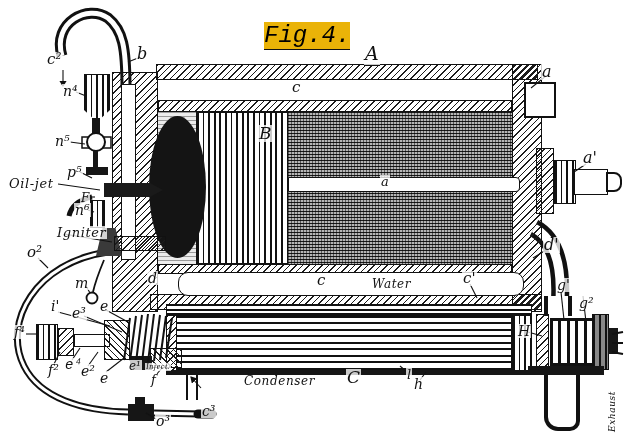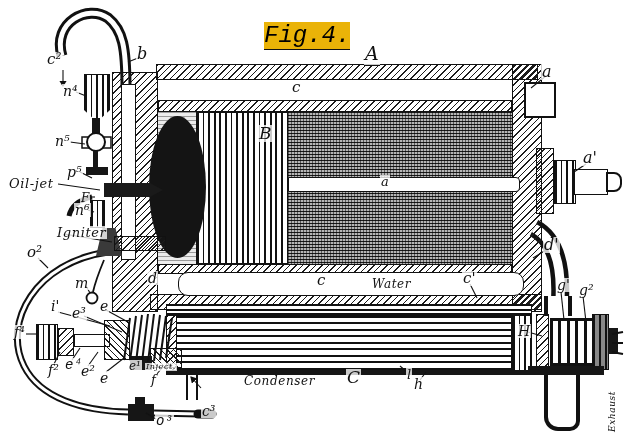--- a/index.html
+++ b/index.html
@@ -191,33 +191,33 @@
       <span class="lbl" style="left: 147px; top: 271px; font-size: 14px;">d</span>
       <span class="lbl" style="left: 50px; top: 299px; font-size: 14px;">i'</span>
       <span class="lbl" style="left: 71px; top: 306px; font-size: 14px;">e³</span>
       <span class="lbl" style="left: 99px; top: 299px; font-size: 14px;">e</span>
       <span class="lbl" style="left: 13px; top: 325px; font-size: 14px;">f⁴</span>
       <span class="lbl" style="left: 47px; top: 363px; font-size: 14px;">f²</span>
       <span class="lbl" style="left: 64px; top: 358px; font-size: 14px; font-family: Liberation Mono, monospace;">e⁴</span>
       <span class="lbl" style="left: 80px; top: 364px; font-size: 14px;">e²</span>
       <span class="lbl" style="left: 99px; top: 371px; font-size: 14px;">e</span>
       <span class="lbl" style="left: 128px; top: 360px; font-size: 12px;">e¹</span>
-      <span class="lbl script" style="left: 145px; top: 363px; font-size: 8px;">Inject.</span>
+      <span class="lbl script" style="left: 145px; top: 363px; font-size: 8px; font-family: Liberation Serif, serif;">Inject.</span>
       <span class="lbl" style="left: 150px; top: 373px; font-size: 13px;">f</span>
       <span class="lbl" style="left: 201px; top: 404px; font-size: 14px;">c³</span>
-      <span class="lbl" style="left: 155px; top: 414px; font-size: 14px; font-family: Liberation Mono, monospace;">o³</span>
+      <span class="lbl" style="left: 155px; top: 414px; font-size: 14px;">o³</span>
       <span class="lbl script" style="left: 243px; top: 375px; font-size: 12px;">Condenser</span>
       <span class="lbl" style="left: 346px; top: 369px; font-size: 17px;">C</span>
       <span class="lbl" style="left: 406px; top: 368px; font-size: 13px;">l</span>
       <span class="lbl" style="left: 413px; top: 377px; font-size: 14px;">h</span>
       <span class="lbl" style="left: 316px; top: 273px; font-size: 15px;">c</span>
       <span class="lbl script" style="left: 371px; top: 278px; font-size: 12px;">Water</span>
       <span class="lbl" style="left: 462px; top: 271px; font-size: 15px;">c'</span>
       <span class="lbl" style="left: 258px; top: 125px; font-size: 17px;">B</span>
       <span class="lbl" style="left: 380px; top: 175px; font-size: 13px;">a</span>
       <span class="lbl" style="left: 582px; top: 150px; font-size: 16px;">a'</span>
       <span class="lbl" style="left: 543px; top: 237px; font-size: 16px;">d'</span>
       <span class="lbl" style="left: 556px; top: 278px; font-size: 14px;">g'</span>
-      <span class="lbl" style="left: 578px; top: 283px; font-size: 14px;">g²</span>
+      <span class="lbl" style="left: 578px; top: 296px; font-size: 14px;">g²</span>
       <span class="lbl" style="left: 517px; top: 324px; font-size: 14px;">H</span>
       <span class="lbl script" style="left: 608px; top: 433px; font-size: 9px; transform-origin: 0px 0px; transform: rotate(-90deg);">Exhaust</span>
     </div>
 </div>
 
 </body></html>

